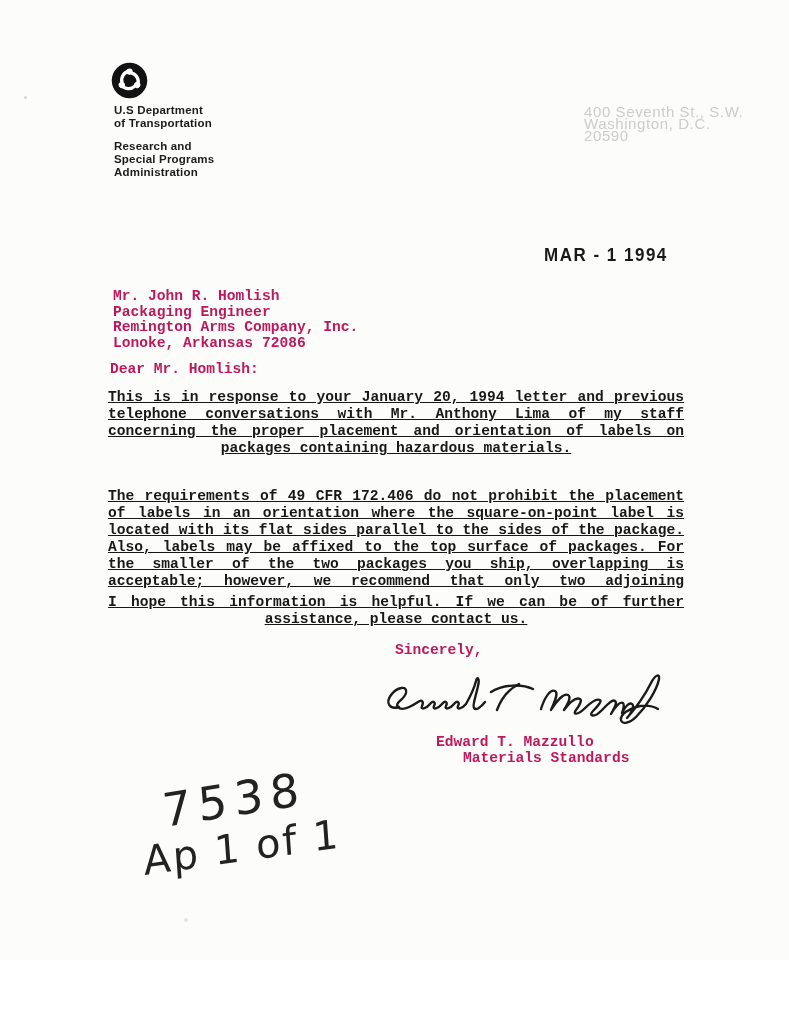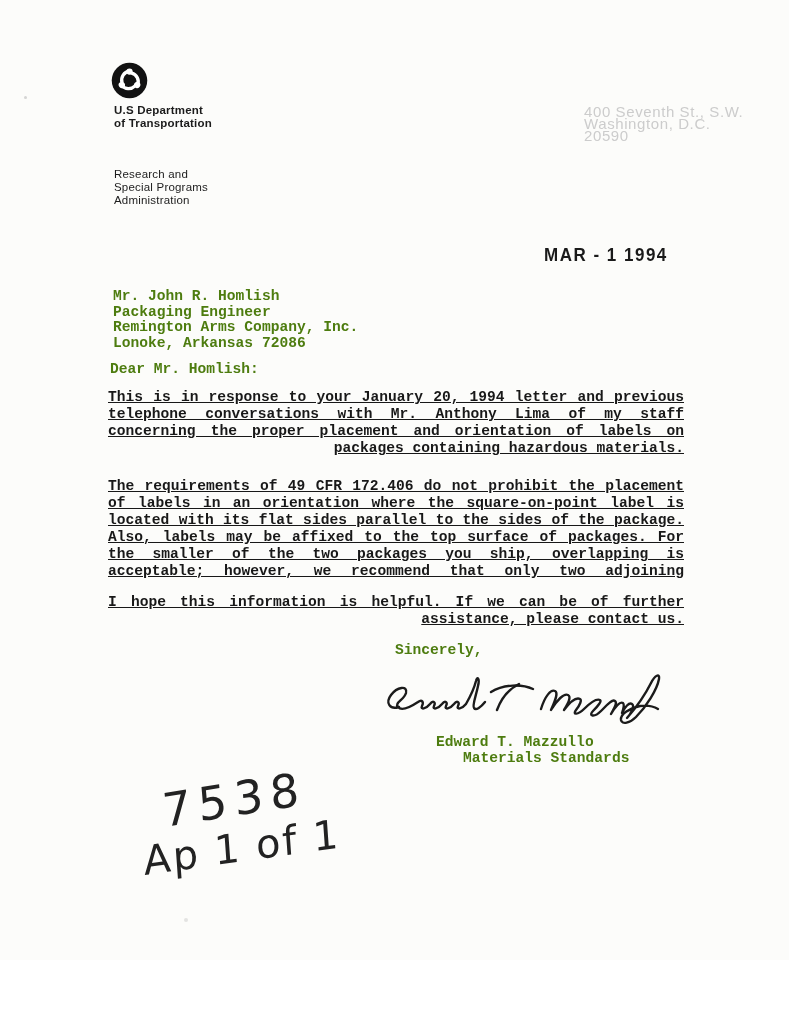--- a/index.html
+++ b/index.html
@@ -8,47 +8,47 @@
     background:#fcfcfa;overflow:hidden;
     font-family:"Liberation Mono","DejaVu Sans Mono",monospace;
     color:#181818;
   }
   
   .lh-text{
     position:absolute;font-family:"Liberation Sans","DejaVu Sans",sans-serif;
     color:#1c1c1c;
   }
   .dept{font-size:11.5px;font-weight:600;line-height:13px;letter-spacing:.2px;}
-  .admin{font-size:11.5px;font-weight:400;line-height:13px;letter-spacing:.2px;margin-top:28px;}
+  .admin{font-size:11.5px;font-weight:700;line-height:13px;letter-spacing:.2px;}
   .faint-stamp{
     position:absolute;left:584px;top:106px;width:160px;
     font-family:"Liberation Sans","DejaVu Sans",sans-serif;
     font-size:15px;line-height:12px;letter-spacing:.6px;color:#cccccc;
     filter:blur(.3px);
   }
   .date-stamp{
     position:absolute;left:544px;top:244px;
     font-family:"Liberation Sans","DejaVu Sans",sans-serif;
     font-weight:700;font-size:17px;letter-spacing:1.5px;color:#1a1a1a;
     transform:scaleY(1.12);transform-origin:left top;
   }
   
   .mono{
     position:absolute;font-family:"Liberation Mono","DejaVu Sans Mono",monospace;
-    font-weight:700;font-size:14.6px;line-height:15.5px;color:#4d7c0f;
+    font-weight:700;font-size:14.6px;line-height:15.5px;color:#be185d;
     white-space:nowrap;
   }
   .para{
     position:absolute;left:108px;width:576px;
     font-family:"Liberation Mono","DejaVu Sans Mono",monospace;
     font-weight:700;font-size:14.6px;color:#181818;
   }
   .bl{display:block;line-height:17px;height:17px;text-decoration:underline;}
   .j{text-align:justify;text-align-last:justify;}
-  .l{text-align:right;}
+  .l{text-align:center;}
   .sig-block{line-height:15.8px;margin-left:41px;}
   .indent{padding-left:27px;}
   
   .hw{
     position:absolute;font-family:"DejaVu Sans",sans-serif;
     color:#222222;white-space:nowrap;
   }
   .hw1{left:160px;top:784px;font-size:46px;letter-spacing:7px;
        transform:rotate(-9deg) skewX(-4deg);transform-origin:left top;}
   .hw2{left:142px;top:838px;font-size:40px;letter-spacing:2px;
@@ -100,21 +100,21 @@
 
   <div class="mono" style="left:110px;top:362px">Dear Mr. Homlish:</div>
 
   <div class="para" style="top:389px">
     <span class="bl j">This is in response to your January 20, 1994 letter and previous</span>
     <span class="bl j">telephone conversations with Mr. Anthony Lima of my staff</span>
     <span class="bl j">concerning the proper placement and orientation of labels on</span>
     <span class="bl l">packages containing hazardous materials.</span>
   </div>
 
-  <div class="para" style="top:478px">
+  <div class="para" style="top:488px">
     <span class="bl j">The requirements of 49 CFR 172.406 do not prohibit the placement</span>
     <span class="bl j">of labels in an orientation where the square-on-point label is</span>
     <span class="bl j">located with its flat sides parallel to the sides of the package.</span>
     <span class="bl j">Also, labels may be affixed to the top surface of packages.  For</span>
     <span class="bl j">the smaller of the two packages you ship, overlapping is</span>
     <span class="bl j">acceptable; however, we recommend that only two adjoining</span>
   </div>
 
   <div class="para" style="top:594px">
     <span class="bl j">I hope this information is helpful.  If we can be of further</span>

